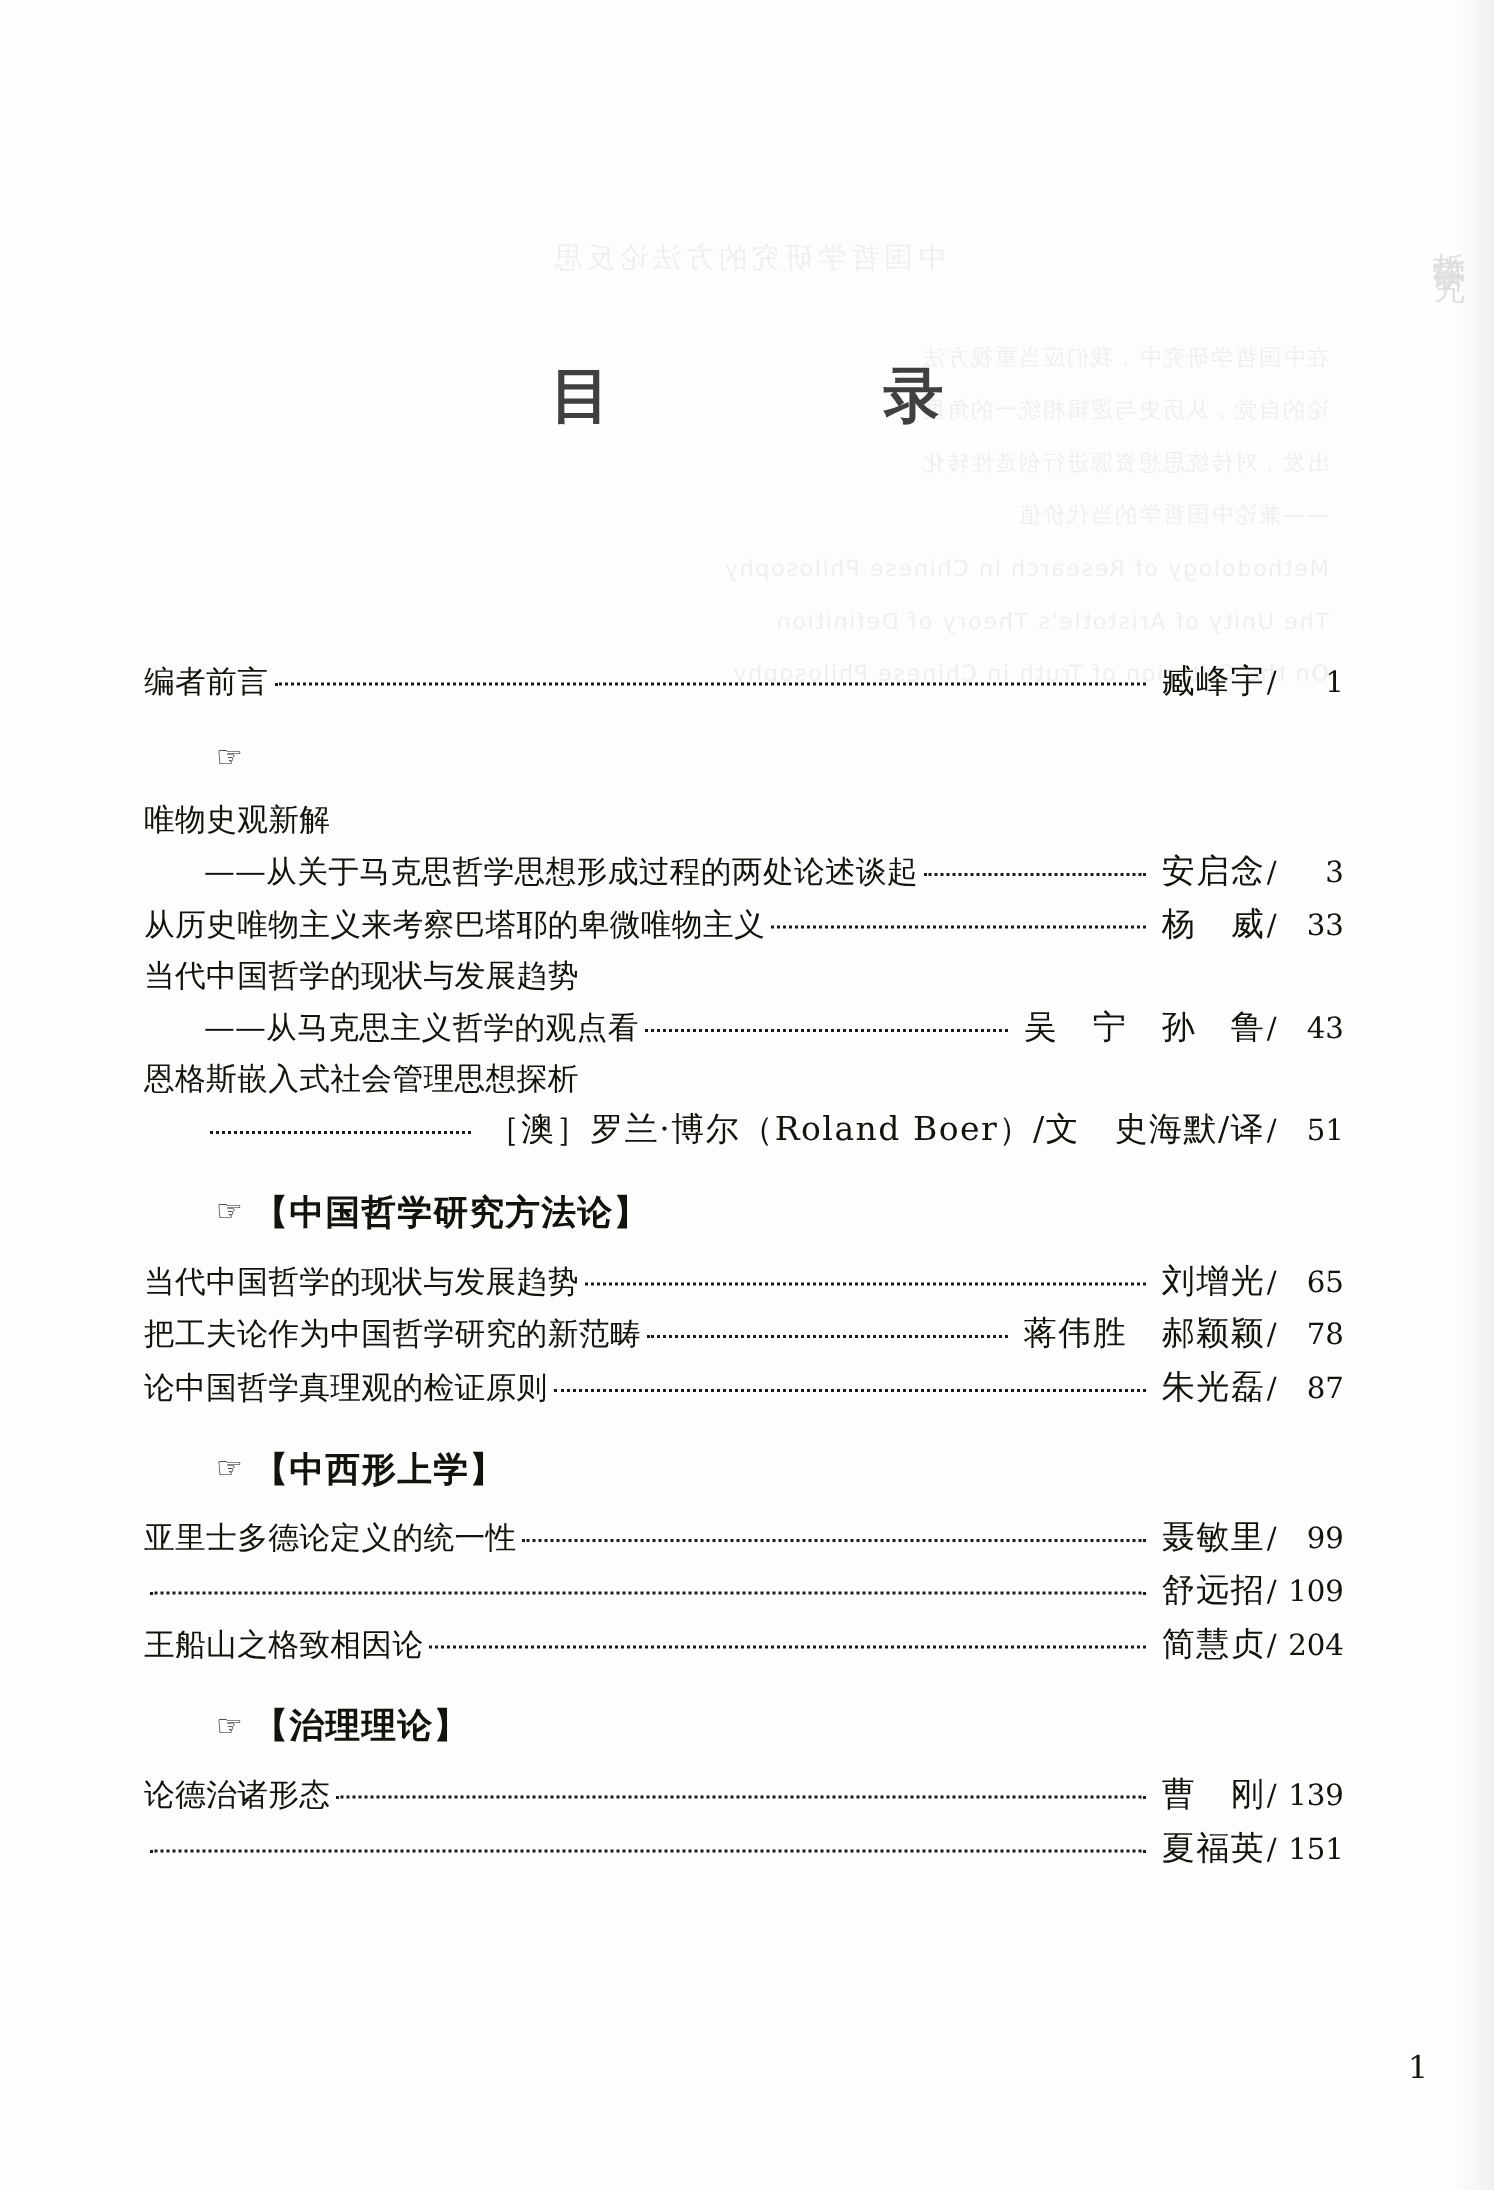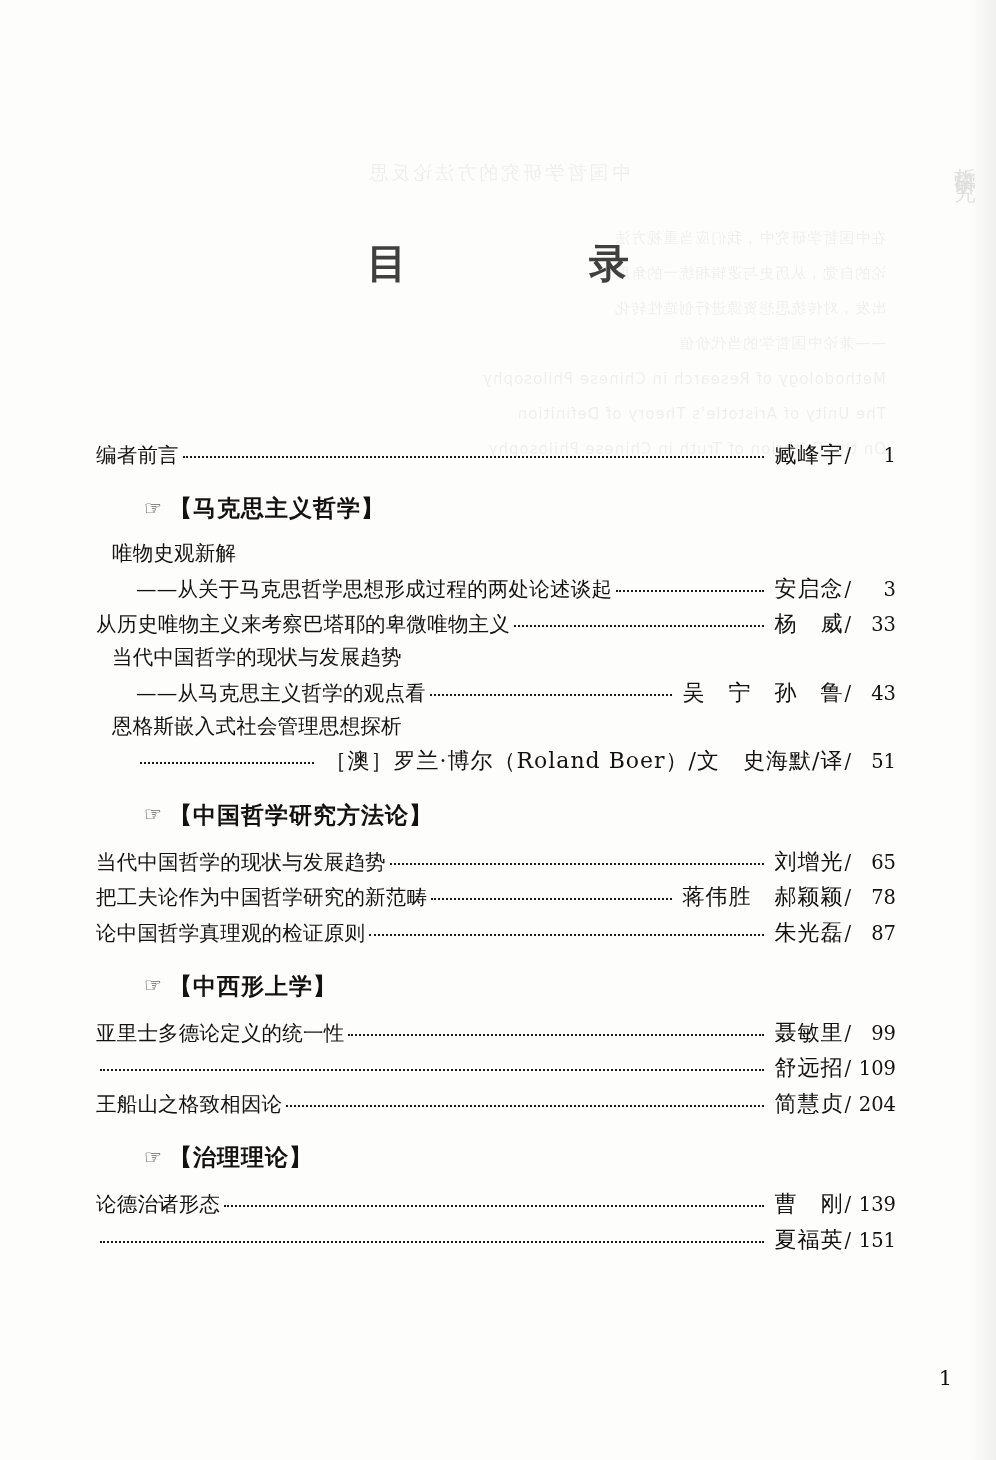--- a/index.html
+++ b/index.html
@@ -96,21 +96,21 @@
     display: inline-block;
   }
   .row .slash {
     font-family: "DejaVu Serif", "Liberation Serif", serif;
     font-size: 19.5px;
     padding: 0 1px;
   }
 
   .row.indent .txt { padding-left: 40px; }
   .row.plain { display: block; }
-  .row.plain .txt { display: inline-block; margin-left: 16px; }
+  .row.plain .txt { display: inline-block; }
 
   .section {
     margin: 22px 0 14px 0;
     padding-left: 48px;
     font-family: "DejaVu Serif", "Liberation Serif", serif;
     font-size: 23px;
     font-weight: 700;
     letter-spacing: 1px;
     display: flex;
     align-items: center;
@@ -169,21 +169,20 @@
   <div class="toc" id="toc-root">
       <div class="row">
         <span class="txt">编者前言</span>
         <span class="dots"></span>
         <span class="author">臧峰宇</span>
         <span class="slash">/</span>
         <span class="page-no">1</span>
       </div>
       <div class="section">
         <span class="hand">☞</span>
-        <span>【马克思主义哲学】</span>
       </div>
       <div class="row plain"><span class="txt">唯物史观新解</span></div>
       <div class="row indent">
         <span class="txt">——从关于马克思哲学思想形成过程的两处论述谈起</span>
         <span class="dots"></span>
         <span class="author">安启念</span>
         <span class="slash">/</span>
         <span class="page-no">3</span>
       </div>
       <div class="row">

